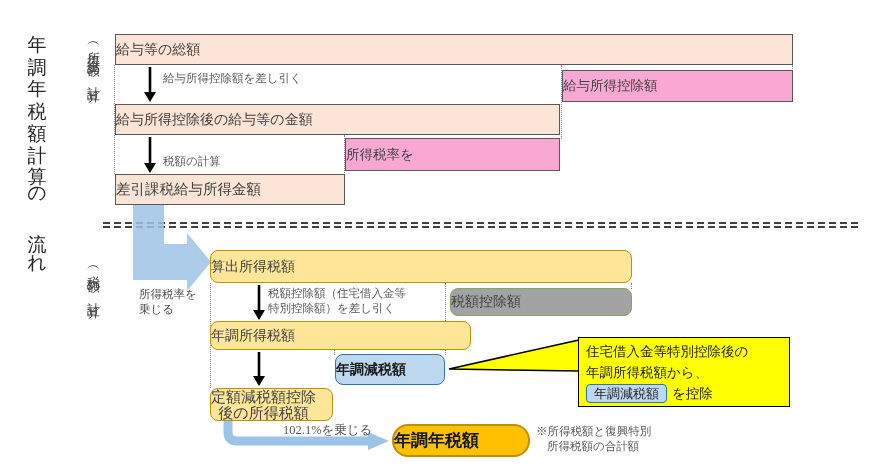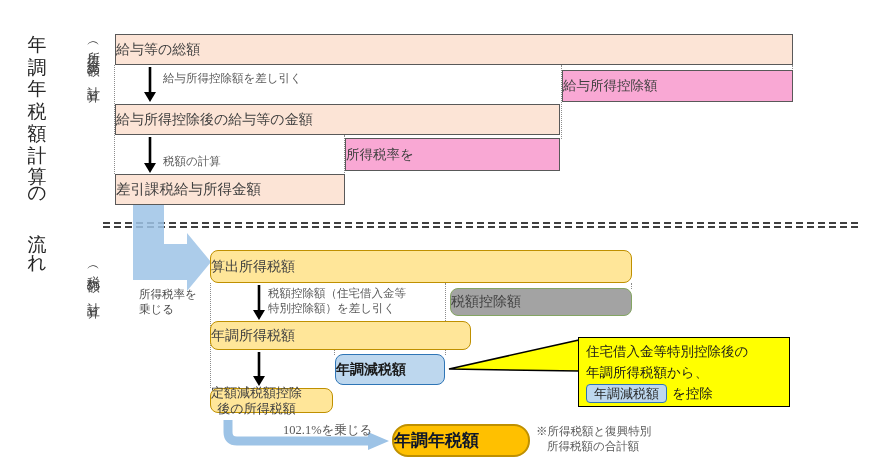--- a/index.html
+++ b/index.html
@@ -48,21 +48,21 @@
 
   #box-total-salary        { left:115px; top:34px;  width:678px; height:31px; }
   #box-salary-deduction    { left:562px; top:70px;  width:231px; height:32px; }
   #box-after-salary-ded    { left:115px; top:104px; width:445px; height:31px; }
   #box-income-deductions   { left:345px; top:138px; width:215px; height:33px; }
   #box-taxable-income      { left:115px; top:174px; width:230px; height:31px; font-size:14.5px; }
   #box-calculated-tax      { left:210px; top:250px; width:422px; height:33px; }
   #box-tax-credit          { left:450px; top:288px; width:182px; height:28px; }
   #box-nencho-income-tax   { left:210px; top:321px; width:261px; height:29px; }
   #box-nencho-reduction    { left:335px; top:354px; width:110px; height:31px; }
-  #box-after-flat-red      { left:210px; top:388px; width:123px; height:25px; font-size:13px; line-height:16px; }
+  #box-after-flat-red      { left:210px; top:388px; width:123px; height:33px; font-size:15px; line-height:16px; }
   #box-annual-tax          { left:392px; top:424px; width:138px; height:33px; }
 
   
   #callout {
     position:absolute; left:578px; top:337px; width:212px; height:70px; z-index:3;
     background:#ffff00; border:1.6px solid #000; padding:3px 7px;
     font-size:13.5px; line-height:21px; color:#1a1a1a; white-space:nowrap;
   }
   #callout .chip {
     display:inline-block; background:#bdd7ee; border:1.2px solid #2e75b6; border-radius:4px;

